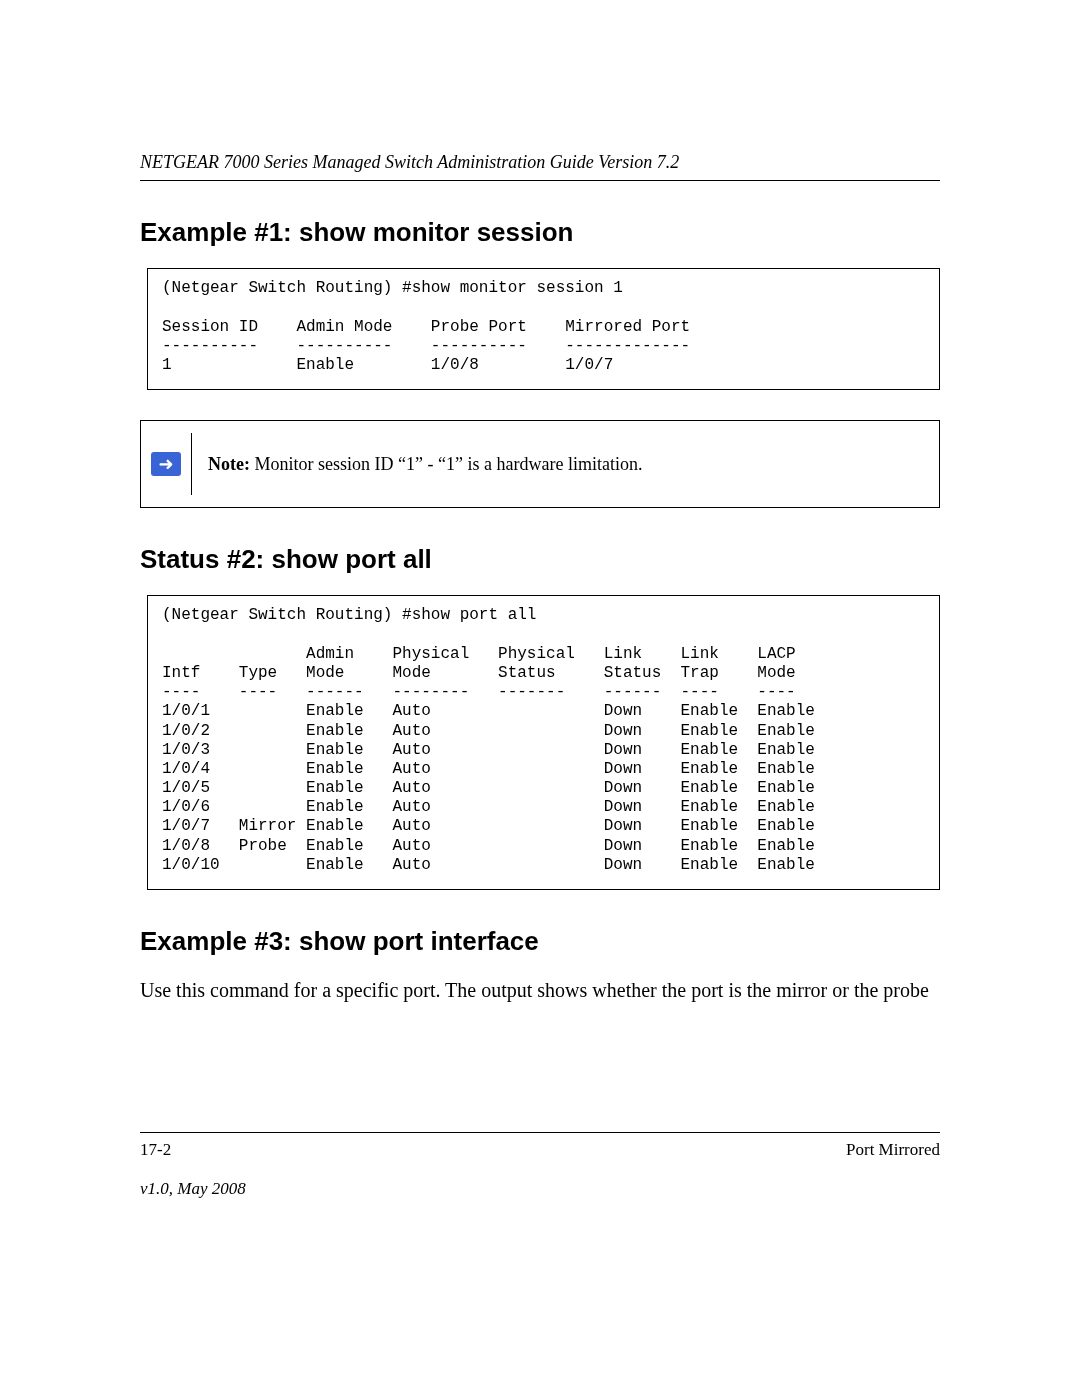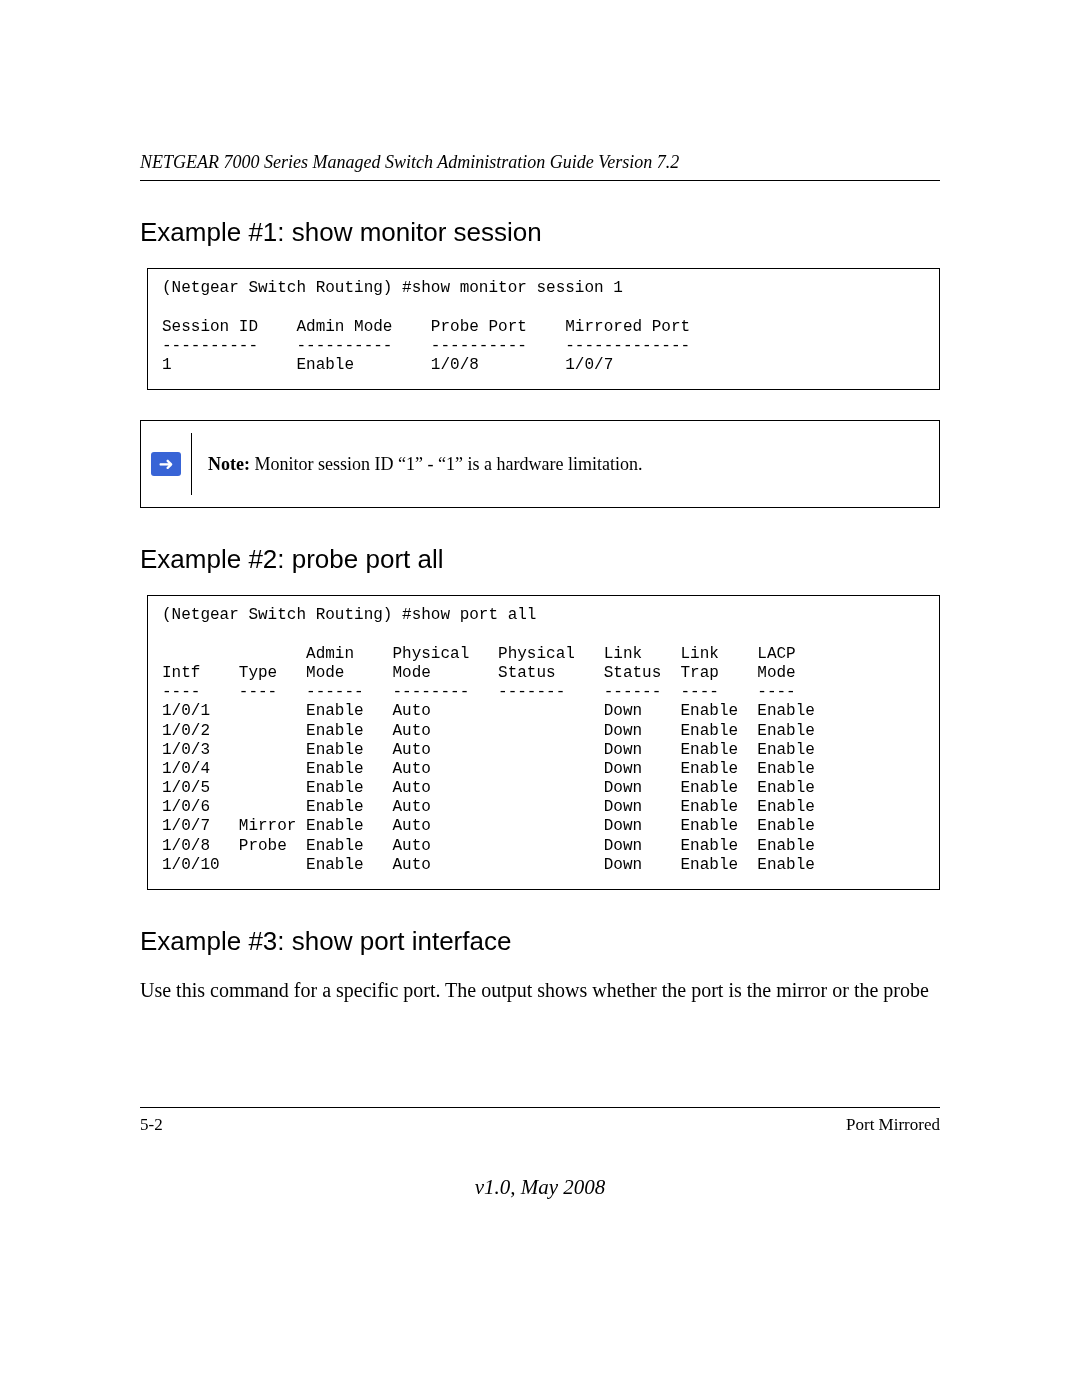--- a/index.html
+++ b/index.html
@@ -24,21 +24,21 @@
     font-size: 18px;
     margin-bottom: 6px;
   }
   hr.rule {
     border: none;
     border-top: 1px solid #000;
     margin: 0 0 2px 0;
   }
   .section-heading {
     font-family: Arial, Helvetica, sans-serif;
-    font-weight: normal;
+    font-weight: bold;
     font-size: 26px;
     margin: 34px 0 18px 0;
   }
   .codebox {
     border: 1px solid #000;
     font-family: "Courier New", Courier, monospace;
     font-size: 16px;
     line-height: 1.2;
     padding: 10px 14px 14px 14px;
     white-space: pre;
@@ -82,24 +82,23 @@
     right: 140px;
     bottom: 70px;
   }
   .footer hr { border:none; border-top:1px solid #000; margin:0 0 6px 0;}
   .footer .foot-row {
     display: flex;
     justify-content: space-between;
     font-size: 17px;
   }
   .footer .version {
-    text-align: center;
     font-style: italic;
-    margin-top: 36px;
-    font-size: 21px;
+    margin-top: 16px;
+    font-size: 17px;
   }
 </style>
 </head>
 <body>
 
 <div class="page">
 
   <div class="header-title">NETGEAR 7000 Series Managed Switch Administration Guide Version 7.2</div>
   <hr class="rule">
 
@@ -113,21 +112,21 @@
 
   <div class="notebox">
     <div class="iconcell">
       <div class="note-icon">➜</div>
     </div>
     <div class="notetext">
       <b>Note:</b><span> Monitor session ID “1” - “1” is a hardware limitation.</span>
     </div>
   </div>
 
-  <div class="section-heading">Example #2: probe port all</div>
+  <div class="section-heading">Status #2: show port all</div>
   <div class="codebox" id="codebox2">(Netgear Switch Routing) #show port all
 
                Admin    Physical   Physical   Link    Link    LACP   
 Intf    Type   Mode     Mode       Status     Status  Trap    Mode   
 ----    ----   ------   --------   -------    ------  ----    ----   
 1/0/1          Enable   Auto                  Down    Enable  Enable 
 1/0/2          Enable   Auto                  Down    Enable  Enable 
 1/0/3          Enable   Auto                  Down    Enable  Enable 
 1/0/4          Enable   Auto                  Down    Enable  Enable 
 1/0/5          Enable   Auto                  Down    Enable  Enable 
@@ -136,19 +135,19 @@
 1/0/8   Probe  Enable   Auto                  Down    Enable  Enable 
 1/0/10         Enable   Auto                  Down    Enable  Enable 
 </div>
 
   <div class="section-heading">Example #3: show port interface</div>
   <div class="bodytext">Use this command for a specific port. The output shows whether the port is the mirror or the probe</div>
 
   <div class="footer">
     <hr>
     <div class="foot-row">
-      <span>5-2</span>
+      <span>17-2</span>
       <span>Port Mirrored</span>
     </div>
     <div class="version">v1.0, May 2008</div>
   </div>
 
 </div>
 
 </body></html>

